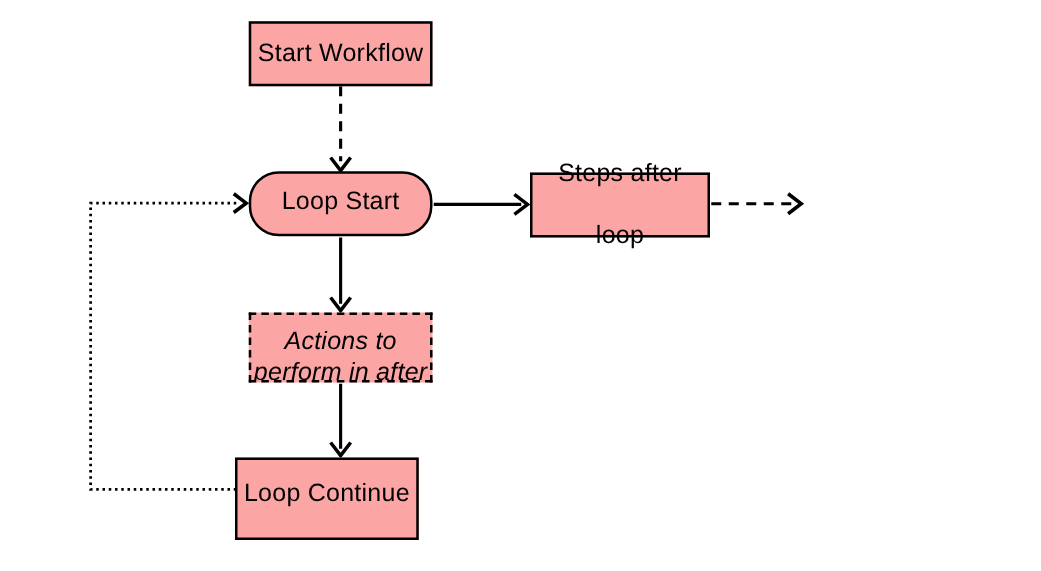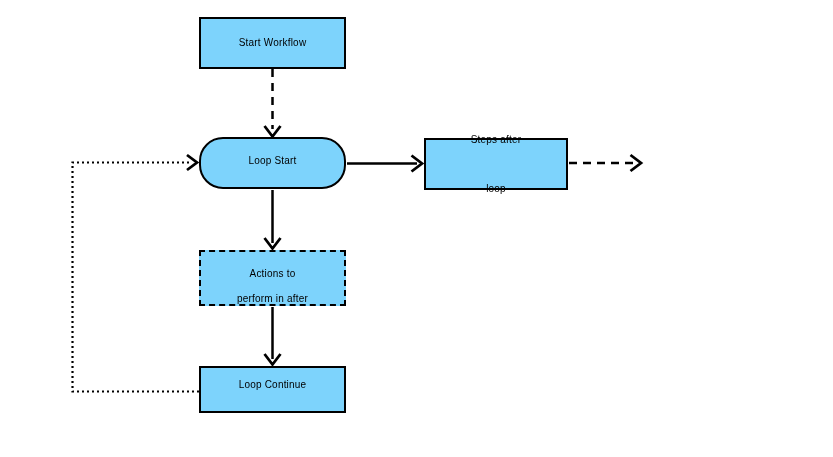--- a/index.html
+++ b/index.html
@@ -13,45 +13,45 @@
     overflow: hidden;
   }
   .edges-layer {
     position: absolute;
     left: 0; top: 0;
     width: 833px; height: 457px;
   }
   .node {
     position: absolute;
     box-sizing: border-box;
-    background: #7dd3fc;
+    background: #fca5a5;
     border: 2.5px solid #000000;
     display: flex;
     flex-direction: column;
     align-items: center;
     justify-content: center;
     text-align: center;
-    font-size: 10px;
+    font-size: 20px;
     line-height: 20px;
     letter-spacing: 0.2px;
   }
-  .node--dashed { border-style: dashed; }
+  .node--dashed { border-style: dashed; font-style: italic; }
 
   #node-start-workflow { left: 199px; top: 17px;  width: 147px; height: 52px; }
   #node-loop-start     { left: 199px; top: 137px; width: 147px; height: 52px; padding-bottom: 4px; border-radius: 24px; }
   #node-steps-after    { left: 424px; top: 138px; width: 144px; height: 52px; line-height: 21px; gap: 28px; }
   #node-end-workflow   { left: 643px; top: 138px; width: 144px; height: 52px; }
   #node-actions-loop   {
     left: 199px; top: 250px; width: 147px; height: 56px;
     justify-content: flex-start;
     padding-top: 9px;
     line-height: 25px;
     overflow: hidden;
   }
-  #node-loop-continue  { left: 199px; top: 366px; width: 147px; height: 47px; padding-bottom: 9px; }
+  #node-loop-continue  { left: 188px; top: 366px; width: 147px; height: 66px; padding-bottom: 9px; }
 
   .edge-line {
     stroke: #000000;
     fill: none;
     stroke-width: 2.5;
   }
   .edge-line--dashed { stroke-dasharray: 8 6; }
   .edge-line--dotted { stroke-dasharray: 2 3; stroke-width: 2.2; }
   .edge-head {
     stroke: #000000;

